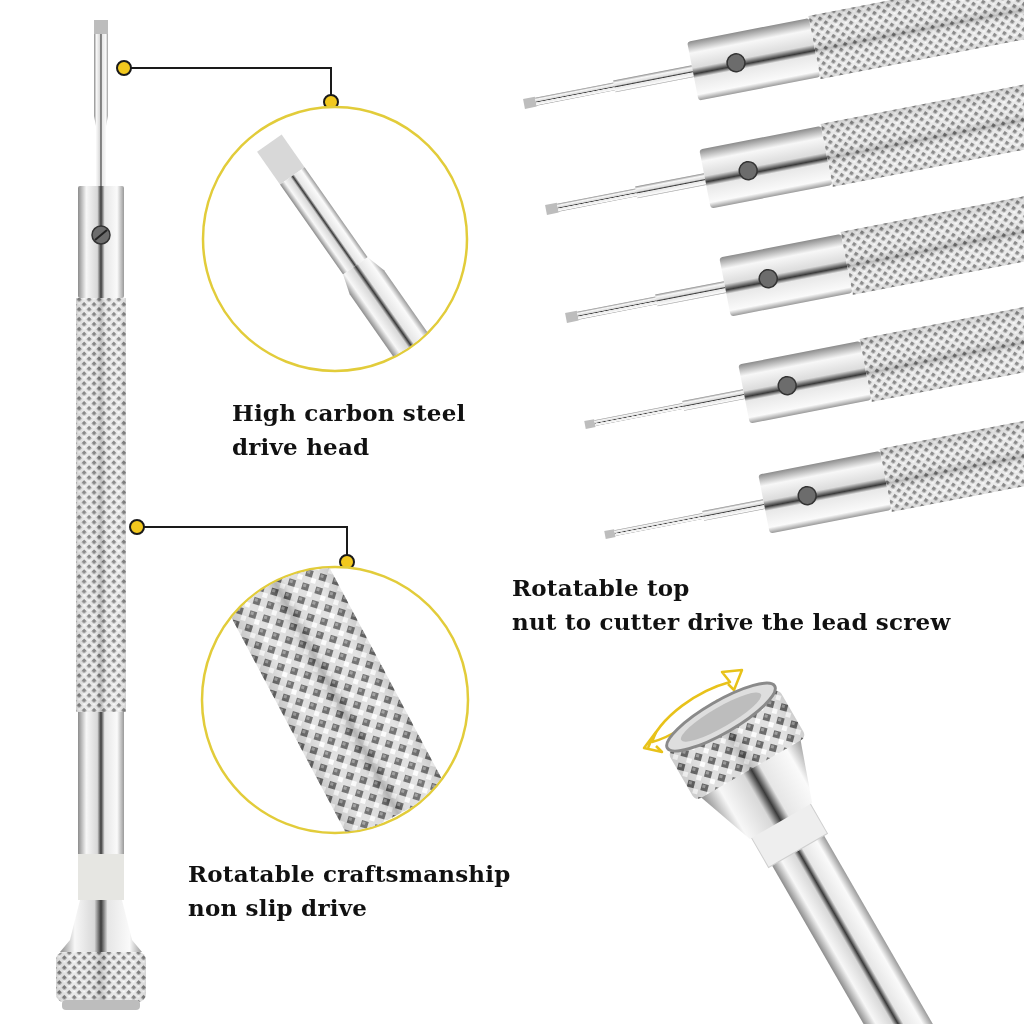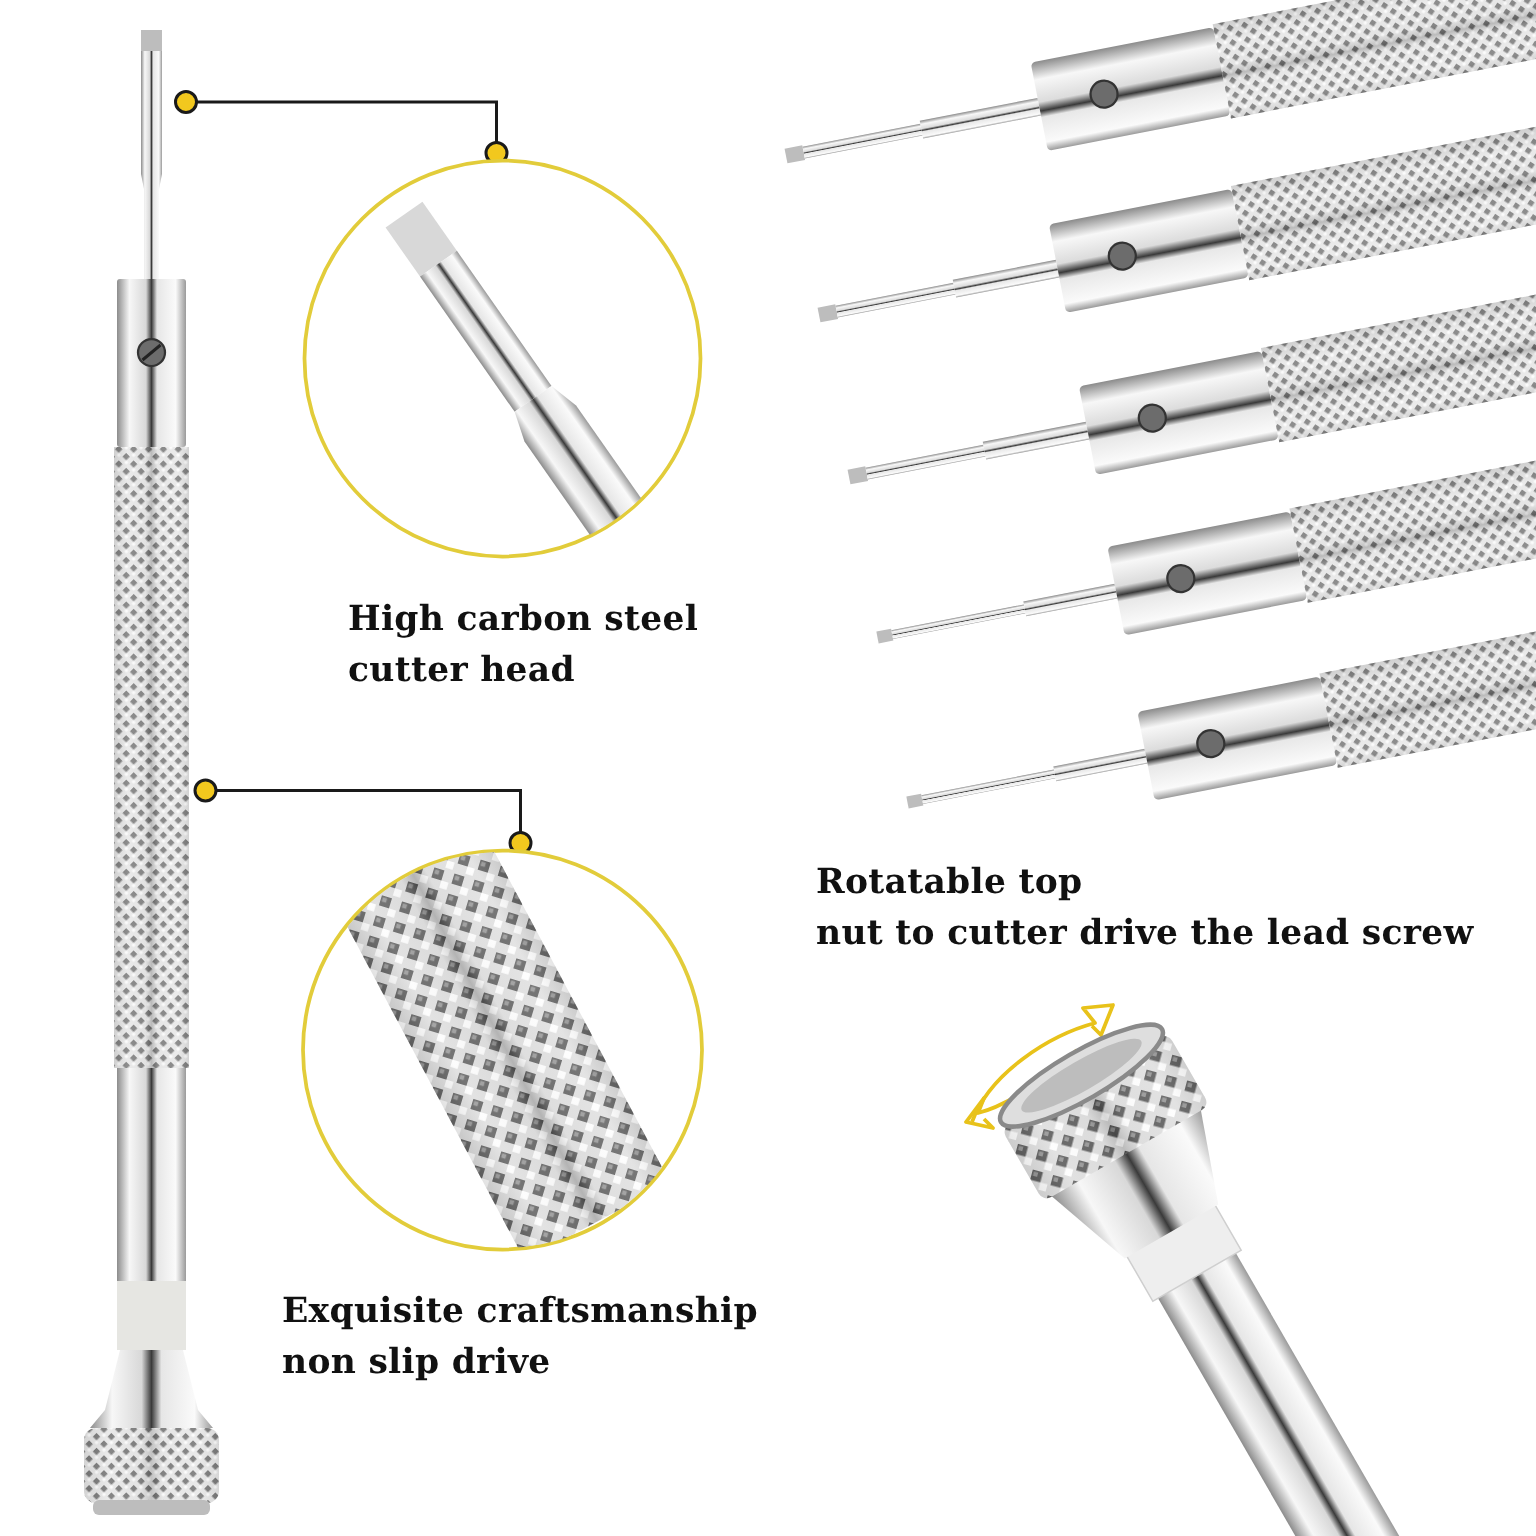--- a/index.html
+++ b/index.html
@@ -177,26 +177,26 @@
         <ellipse cx="0" cy="-38" rx="62" ry="16" fill="#dedede" stroke="#8a8a8a" stroke-width="3"></ellipse>
         <ellipse cx="0" cy="-38" rx="46" ry="10" fill="#bdbdbd"></ellipse>
 
         <rect x="-36" y="370" width="72" height="60" fill="url(#knurl)"></rect>
       </g>
     </g>
   </svg>
 
   <div class="caption" style="left:232px;top:396px;">
     <span>High carbon steel</span>
-    <span>cutter head</span>
+    <span>drive head</span>
   </div>
 
-  <div class="caption" style="left:512px;top:571px;margin-left:32px;">
+  <div class="caption" style="left:512px;top:571px;">
     <span>Rotatable top</span>
     <span>nut to cutter drive the lead screw</span>
   </div>
 
   <div class="caption" style="left:188px;top:857px;">
-    <span>Exquisite craftsmanship</span>
+    <span>Rotatable craftsmanship</span>
     <span>non slip drive</span>
   </div>
 
 </div>
 
 </body></html>

